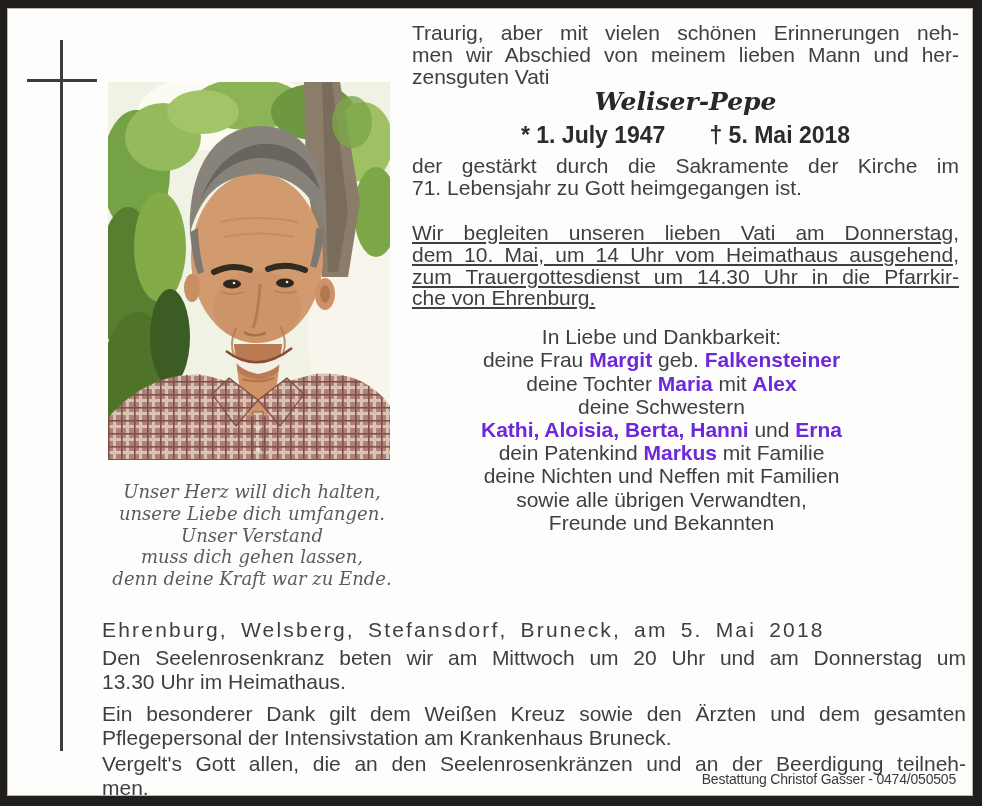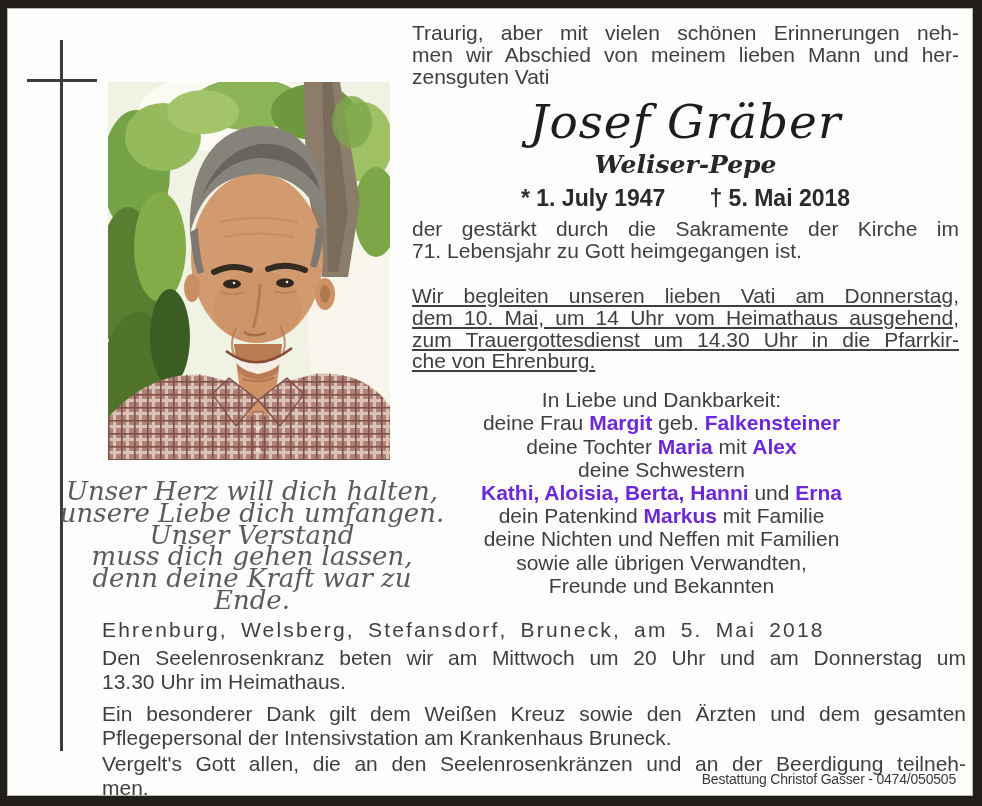--- a/index.html
+++ b/index.html
@@ -15,21 +15,21 @@
   }
   
   .cross-v{position:absolute;left:52px;top:31px;width:3px;height:711px;background:#3c3c3c;}
   .cross-h{position:absolute;left:19px;top:70px;width:70px;height:3px;background:#3c3c3c;}
   
   .photo{position:absolute;left:100px;top:73px;width:282px;height:378px;display:block;}
   
   .verse{
     position:absolute;left:46px;top:472px;width:396px;text-align:center;
     font-family:"DejaVu Serif",serif;font-style:italic;
-    font-size:26px;line-height:21.8px;color:#5b5b5b;
+    font-size:18px;line-height:21.8px;color:#5b5b5b;
   }
   
   .right-col{position:absolute;left:404px;top:0;width:547px;color:#3f3f3f;}
   .intro{margin-top:13px;font-size:21px;line-height:21.8px;}
   .line{white-space:normal;}
   .just .line.j{text-align:justify;text-align-last:justify;}
   .name{
     margin-top:6px;text-align:center;
     font-family:"DejaVu Serif",serif;font-style:italic;
     font-size:47px;line-height:57px;letter-spacing:1px;color:#1d1d1d;
@@ -153,21 +153,20 @@
       <div class="line j">muss dich gehen lassen,</div>
       <div class="line">denn deine Kraft war zu Ende.</div>
     </div>
 
   <div class="right-col">
     <div class="intro just">
         <div class="line j">Traurig, aber mit vielen schönen Erinnerungen neh-</div>
         <div class="line j">men wir Abschied von meinem lieben Mann und her-</div>
         <div class="line">zensguten Vati</div>
       </div>
-    <div class="name">Josef Gräber</div>
     <div class="nickname">Weliser-Pepe</div>
     <div class="dates">
       <span>* 1. July 1947</span><span class="gap"></span><span>† 5. Mai 2018</span>
     </div>
     <div class="para p-sacraments just">
         <div class="line j">der gestärkt durch die Sakramente der Kirche im</div>
         <div class="line">71. Lebensjahr zu Gott heimgegangen ist.</div>
       </div>
     <div class="para p-funeral just">
         <div class="line j">Wir begleiten unseren lieben Vati am Donnerstag,</div>

